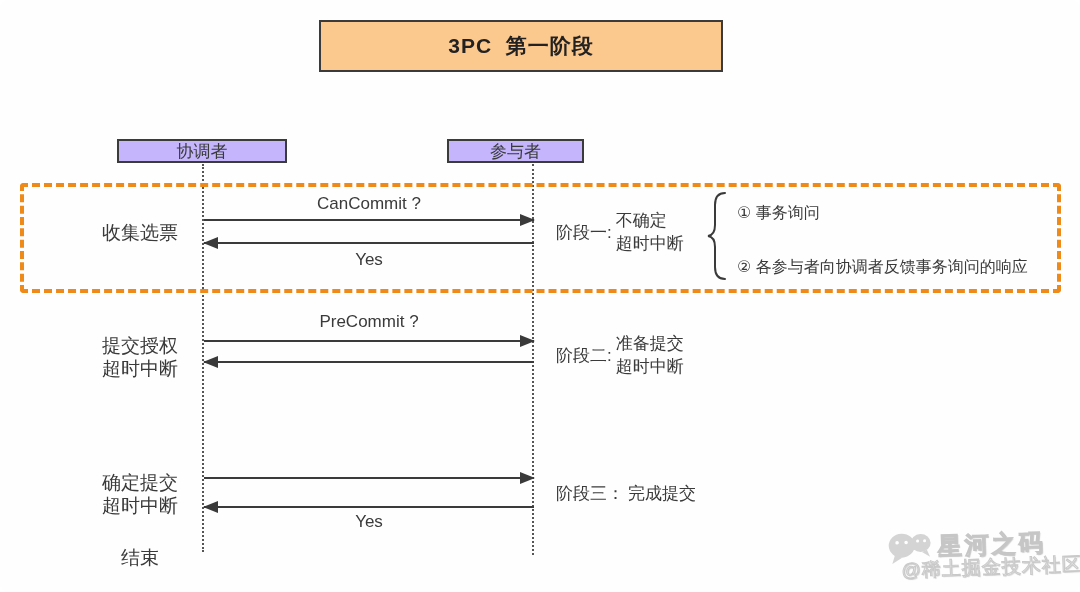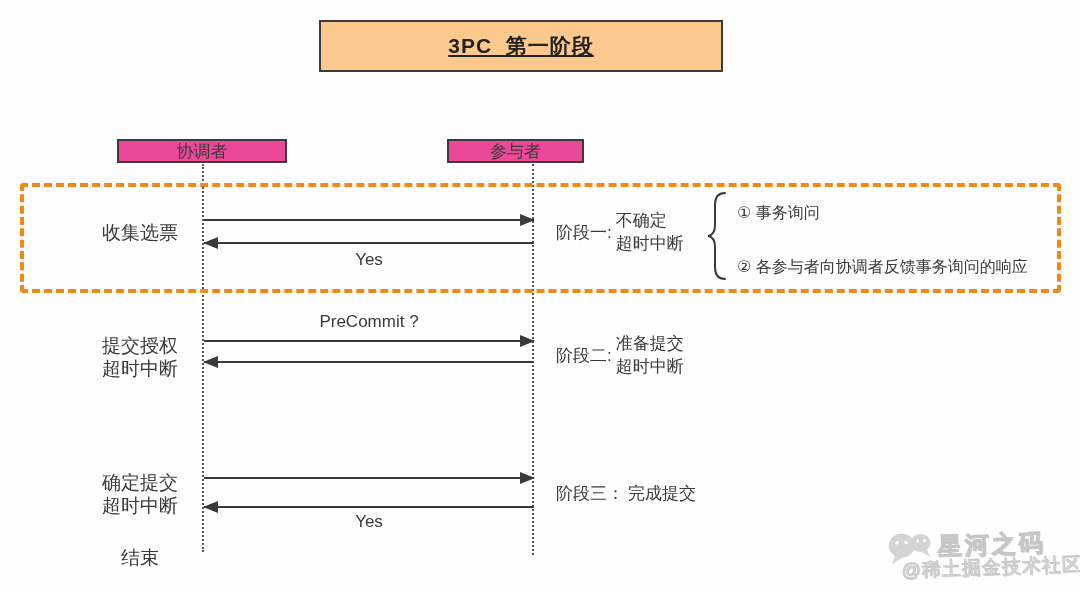--- a/index.html
+++ b/index.html
@@ -7,25 +7,25 @@
   .canvas{
     position:relative;width:1080px;height:592px;background:#fefefe;
     font-family:"Liberation Sans","DejaVu Sans",sans-serif;color:#3a3a3a;
     overflow:hidden;border-radius:8px;
   }
   
   .title-box{
     position:absolute;left:319px;top:20px;width:404px;height:52px;
     background:#FBC88D;border:2px solid #3b3b3b;
     display:flex;align-items:center;justify-content:center;
-    font-size:21px;font-weight:bold;color:#222;white-space:pre;letter-spacing:1px;text-decoration:underline;
+    font-size:21px;font-weight:bold;color:#222;white-space:pre;letter-spacing:1px;
   }
   
   .actor-box{
-    position:absolute;height:24px;background:#ec4899;border:2px solid #3b3b3b;
+    position:absolute;height:24px;background:#c4b5fd;border:2px solid #3b3b3b;
     display:flex;align-items:center;justify-content:center;font-size:17px;
   }
   .actor-coordinator{left:117px;top:139px;width:170px;}
   .actor-participant{left:447px;top:139px;width:137px;}
   
   .lifeline{position:absolute;width:0;border-left:2px dotted #555;}
   .lifeline-coordinator{left:202px;top:164px;height:388px;}
   .lifeline-participant{left:532px;top:164px;height:391px;}
   
   .highlight-box{
@@ -95,20 +95,21 @@
   <div class="left-label ll-phase2">
     <div>提交授权</div>
     <div>超时中断</div>
   </div>
   <div class="left-label ll-phase3">
     <div>确定提交</div>
     <div>超时中断</div>
   </div>
   <div class="left-label ll-end">结束</div>
 
+  <div class="msg-label m1">CanCommit ?</div>
   <div class="arrow a1">
     <span class="head head-right"></span>
   </div>
   <div class="arrow a2">
     <span class="head head-left"></span>
   </div>
   <div class="msg-label m2">Yes</div>
 
   <div class="msg-label m3">PreCommit ?</div>
   <div class="arrow a3">

